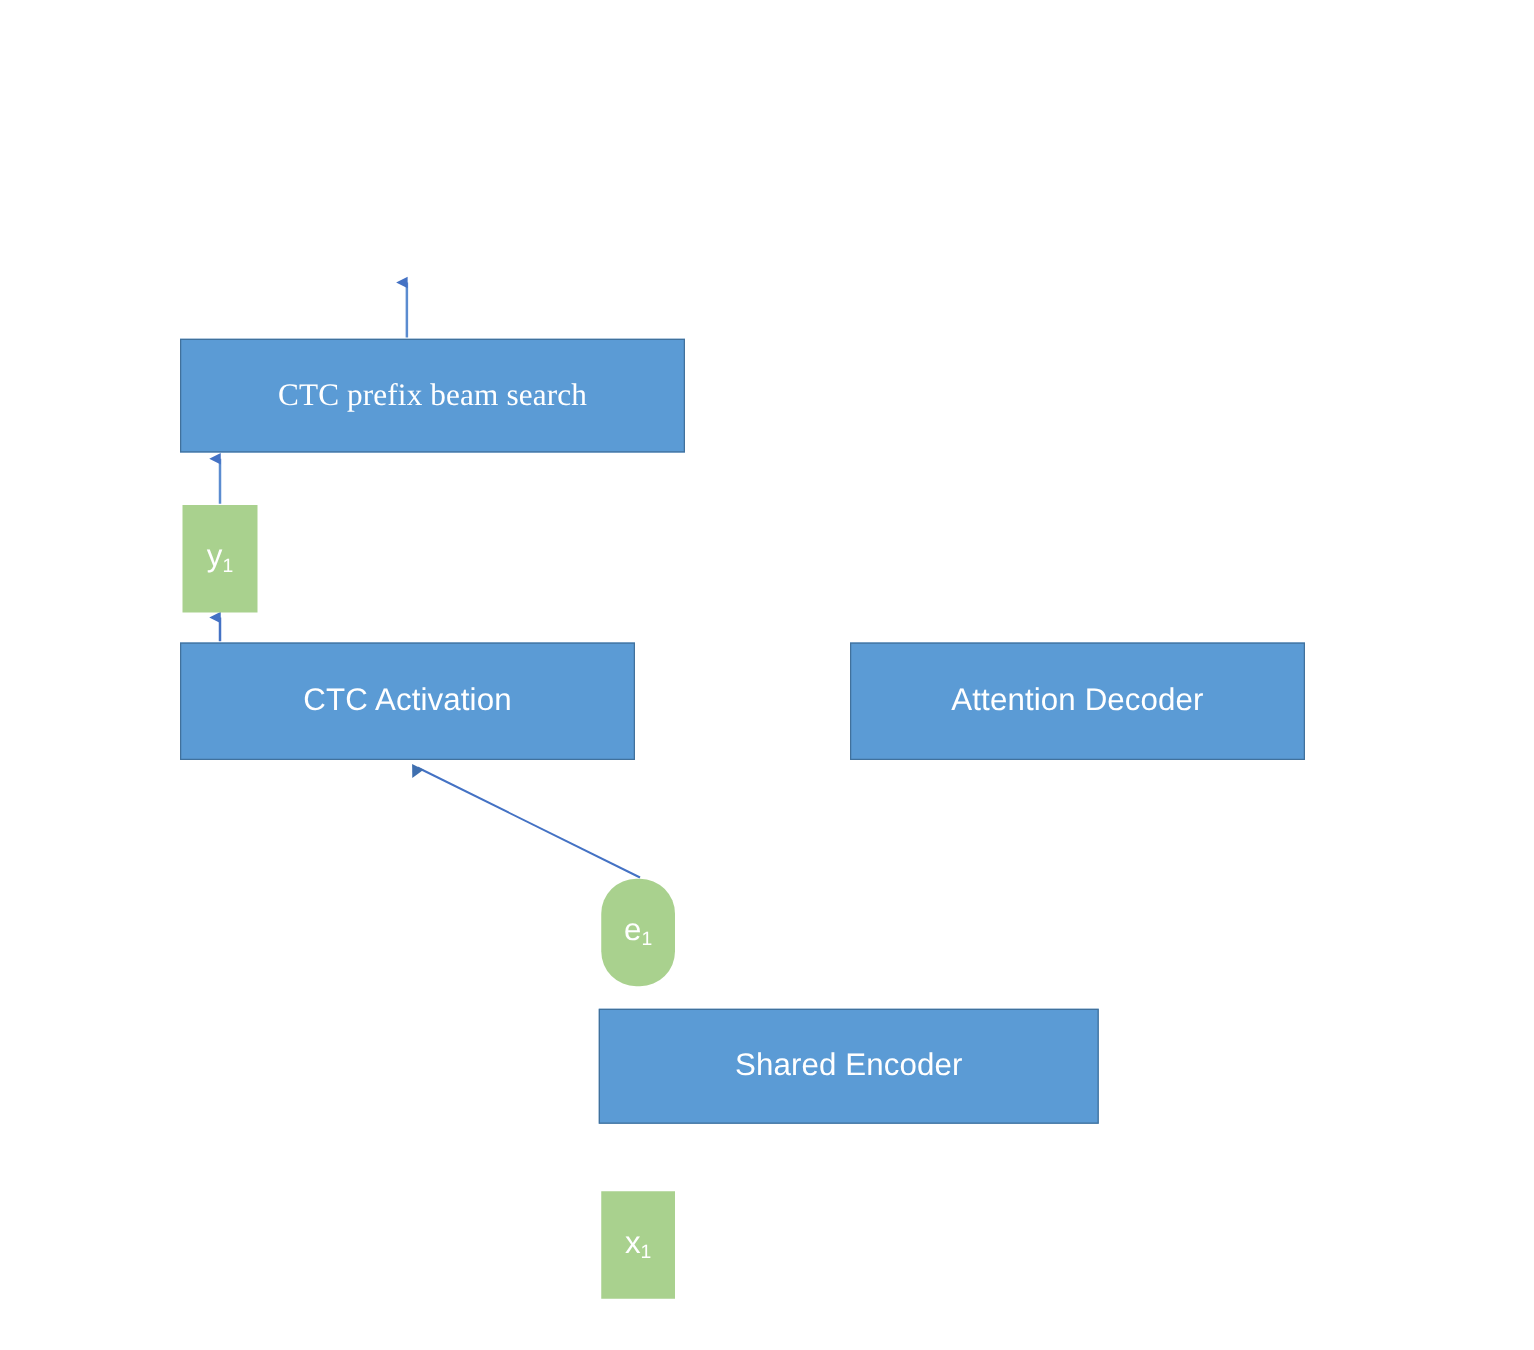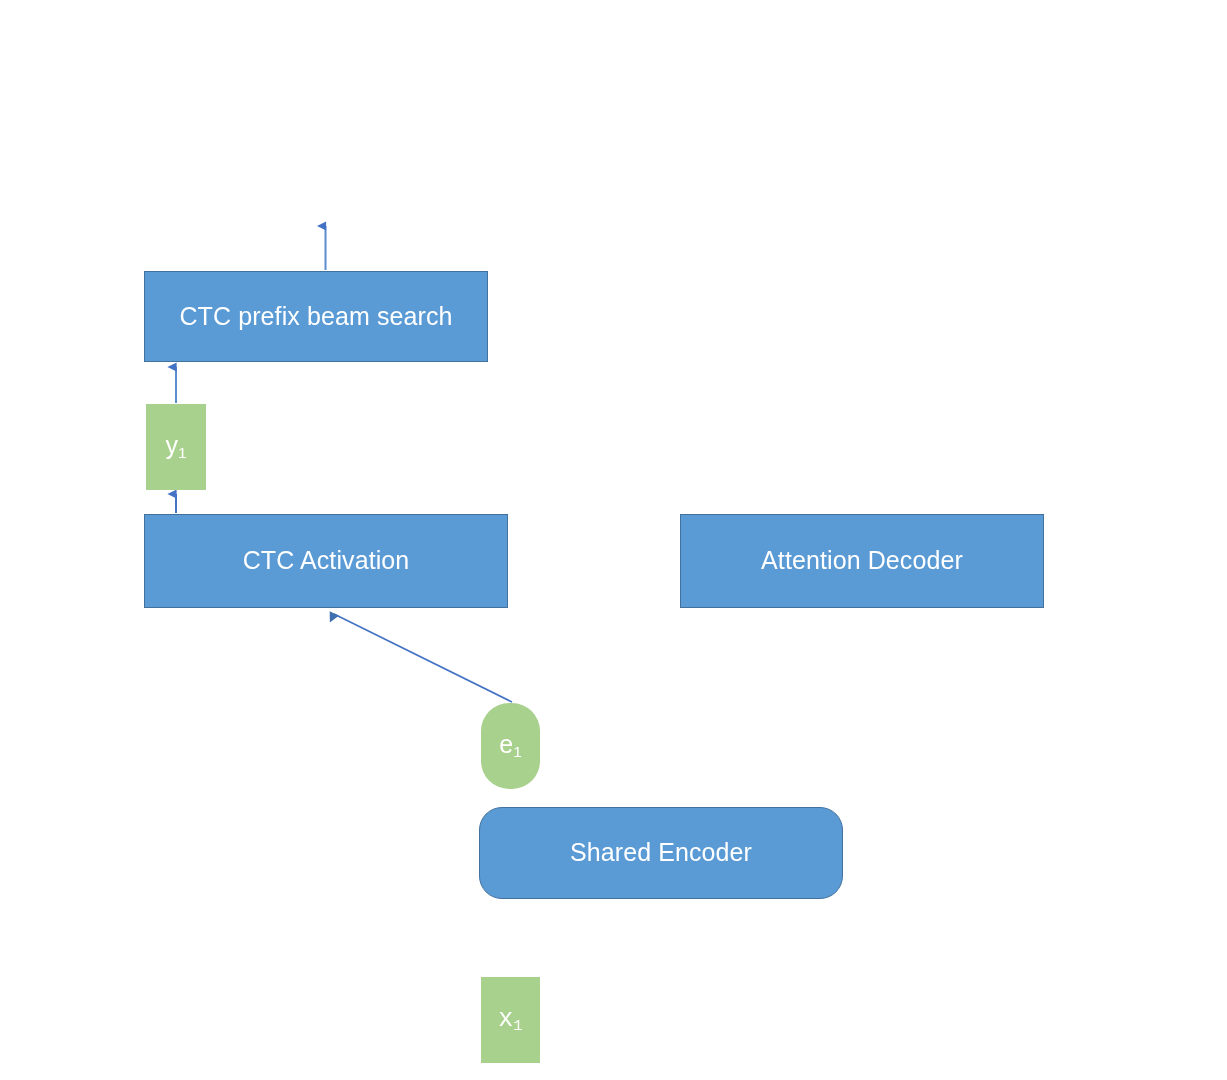--- a/index.html
+++ b/index.html
@@ -93,41 +93,41 @@
     <line x1="325.5" y1="270" x2="325.5" y2="226" stroke="#5b8cd0" stroke-width="2" marker-end="url(#arrowUp)"></line>
 
     <line x1="176" y1="403" x2="176" y2="367" stroke="#5b8cd0" stroke-width="2" marker-end="url(#arrowUp)"></line>
 
     <line x1="176" y1="513" x2="176" y2="494" stroke="#4472c4" stroke-width="2" marker-end="url(#arrowUp)"></line>
 
     <line x1="512" y1="702" x2="334" y2="614" stroke="#4472c4" stroke-width="1.6" marker-end="url(#arrowDiag)"></line>
   </svg>
 
 
-  <div class="node box-blue" style="left:144px; top:271px; width:344px; height:91px;">
+  <div class="node box-blue" style="left:144px; top:271px; width:404px; height:91px;font-family:Liberation Serif, serif;">
     <span>CTC prefix beam search</span>
   </div>
 
   <div class="node box-green" style="left:146px; top:404px; width:60px; height:86px;">
     <span><span>y</span><span class="sub">1</span></span>
   </div>
 
   <div class="node box-blue" style="left:144px; top:514px; width:364px; height:94px;">
     <span>CTC Activation</span>
   </div>
 
   <div class="node box-blue" style="left:680px; top:514px; width:364px; height:94px;">
     <span>Attention Decoder</span>
   </div>
 
   <div class="node box-green" style="left:481px; top:703px; width:59px; height:86px;border-radius:28px;">
     <span><span>e</span><span class="sub">1</span></span>
   </div>
 
-  <div class="node box-blue" style="left:479px; top:807px; width:364px; height:92px;border-radius:23px;">
+  <div class="node box-blue" style="left:479px; top:807px; width:400px; height:92px;">
     <span>Shared Encoder</span>
   </div>
 
-  <div class="node box-green" style="left:481px; top:977px; width:59px; height:86px;font-family:Liberation Mono, monospace;">
+  <div class="node box-green" style="left:481px; top:953px; width:59px; height:86px;">
     <span><span>x</span><span class="sub">1</span></span>
   </div>
 
 </div>
 
 </body></html>

